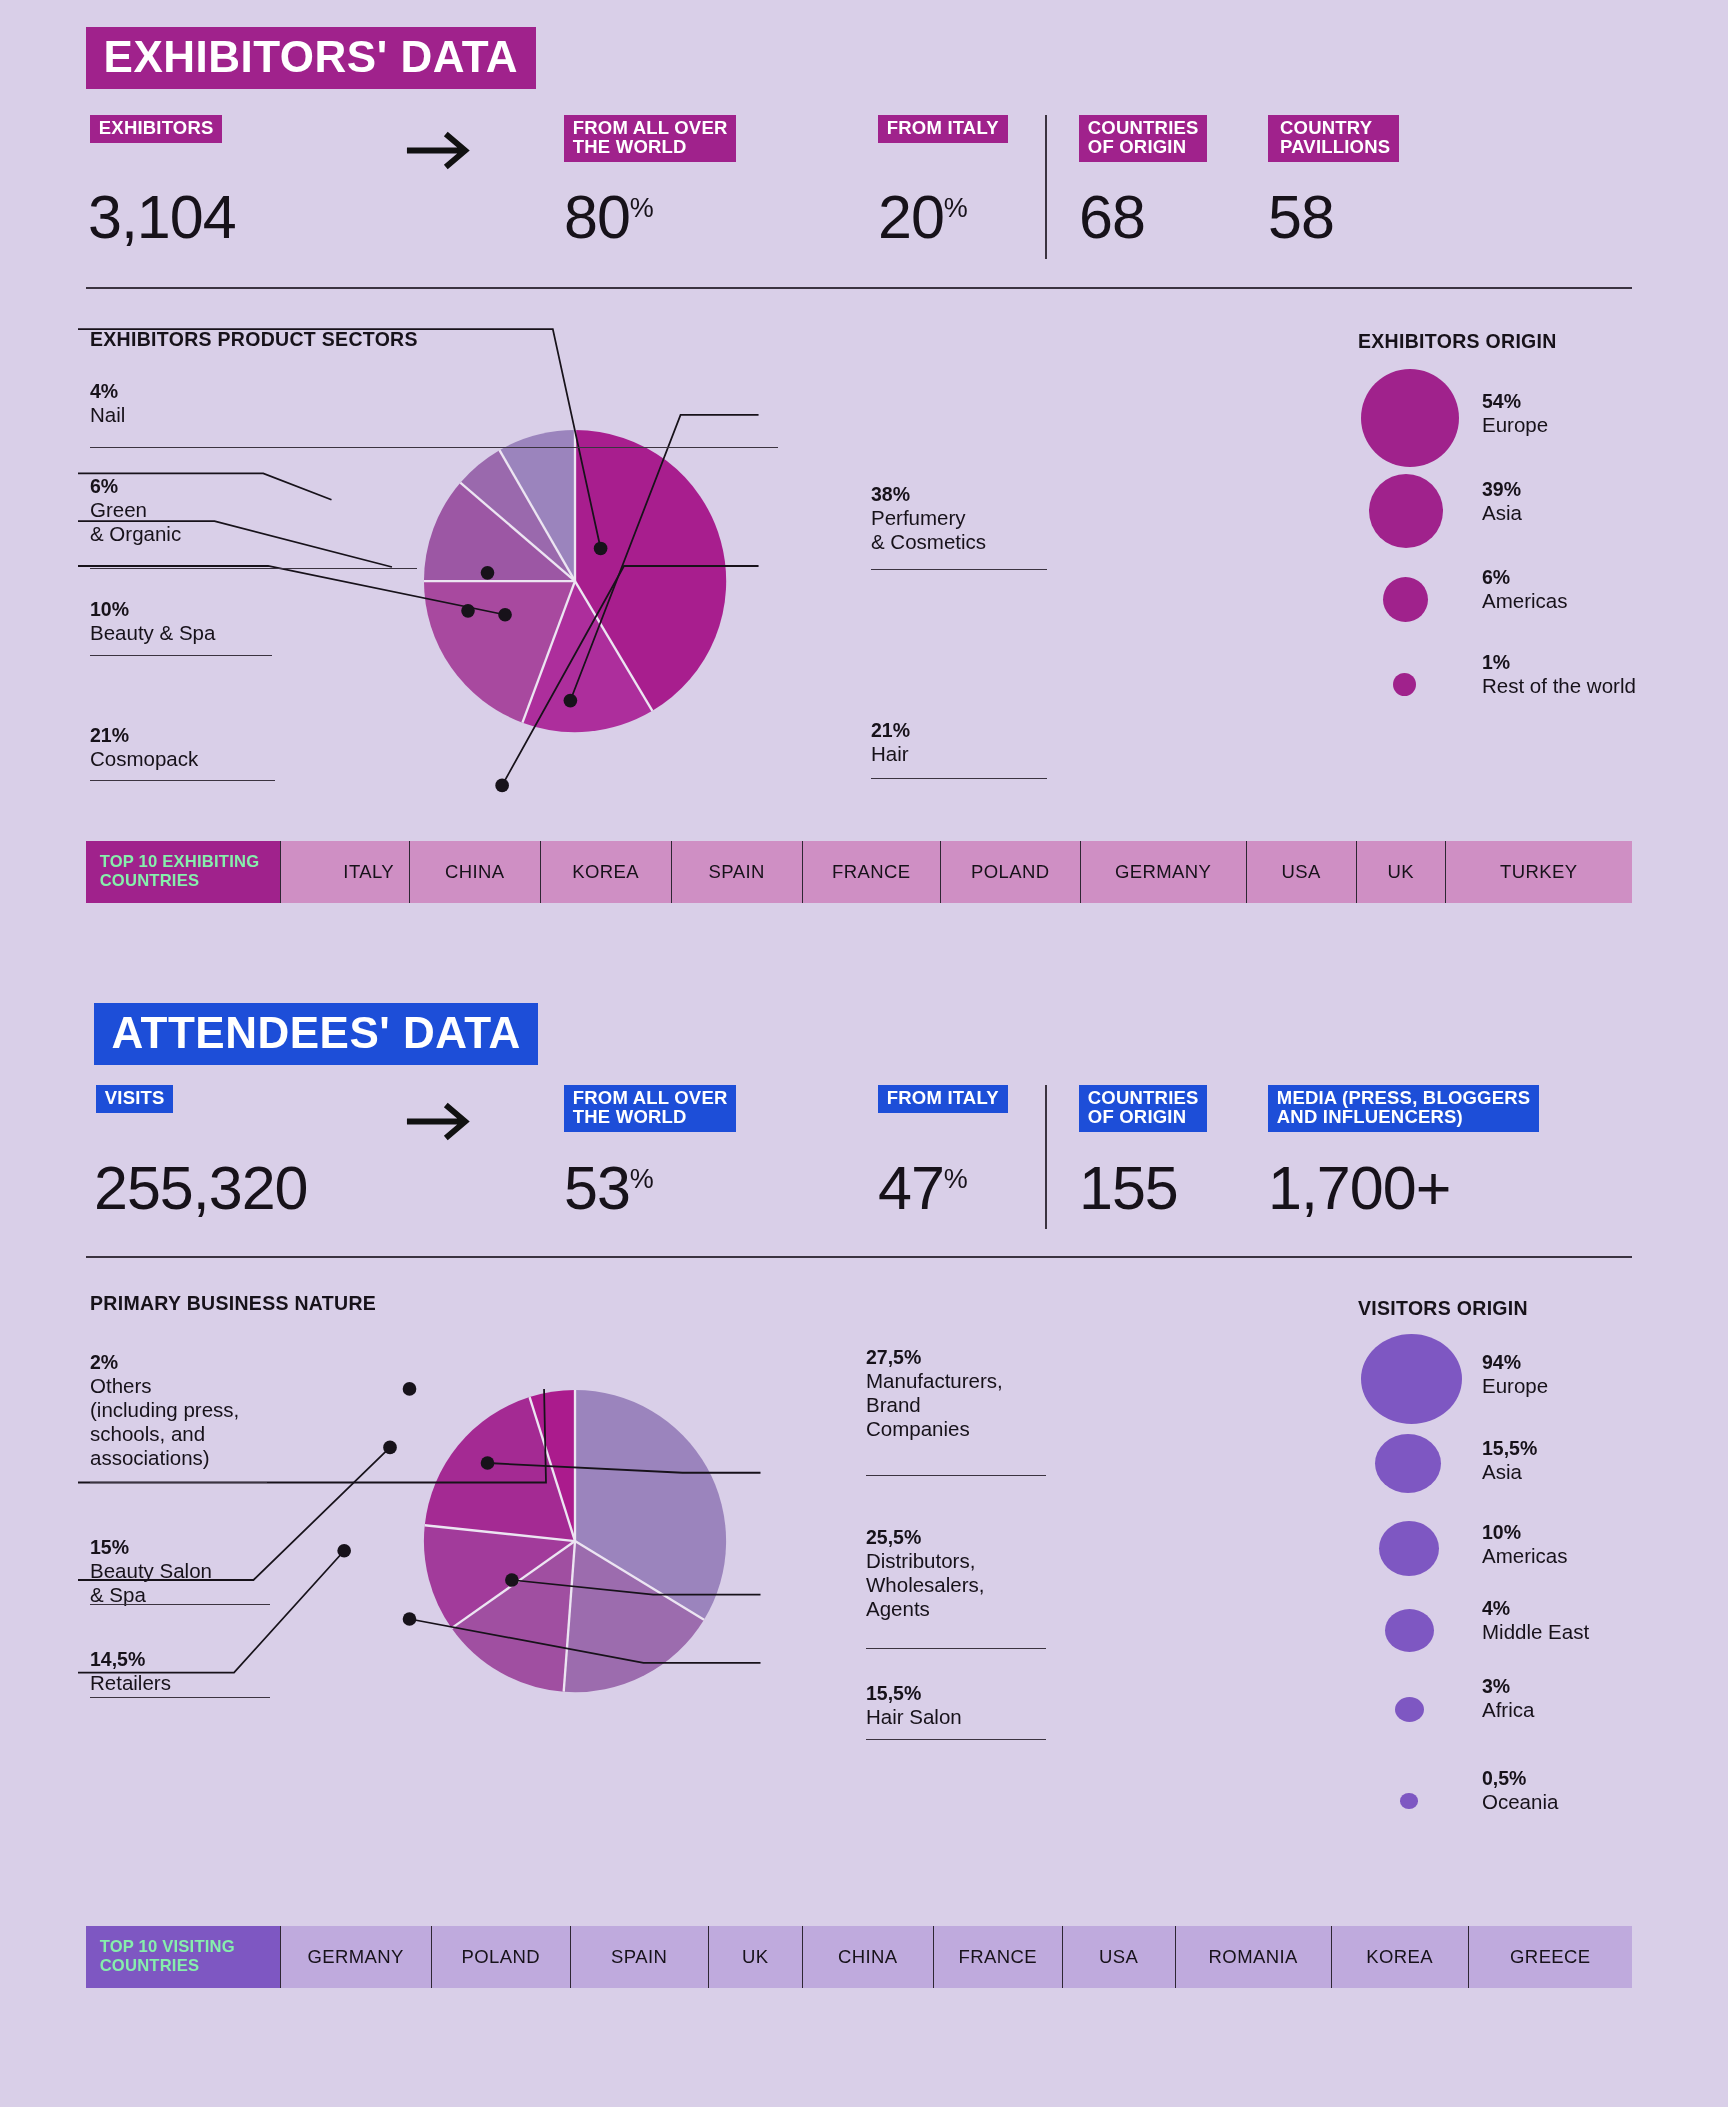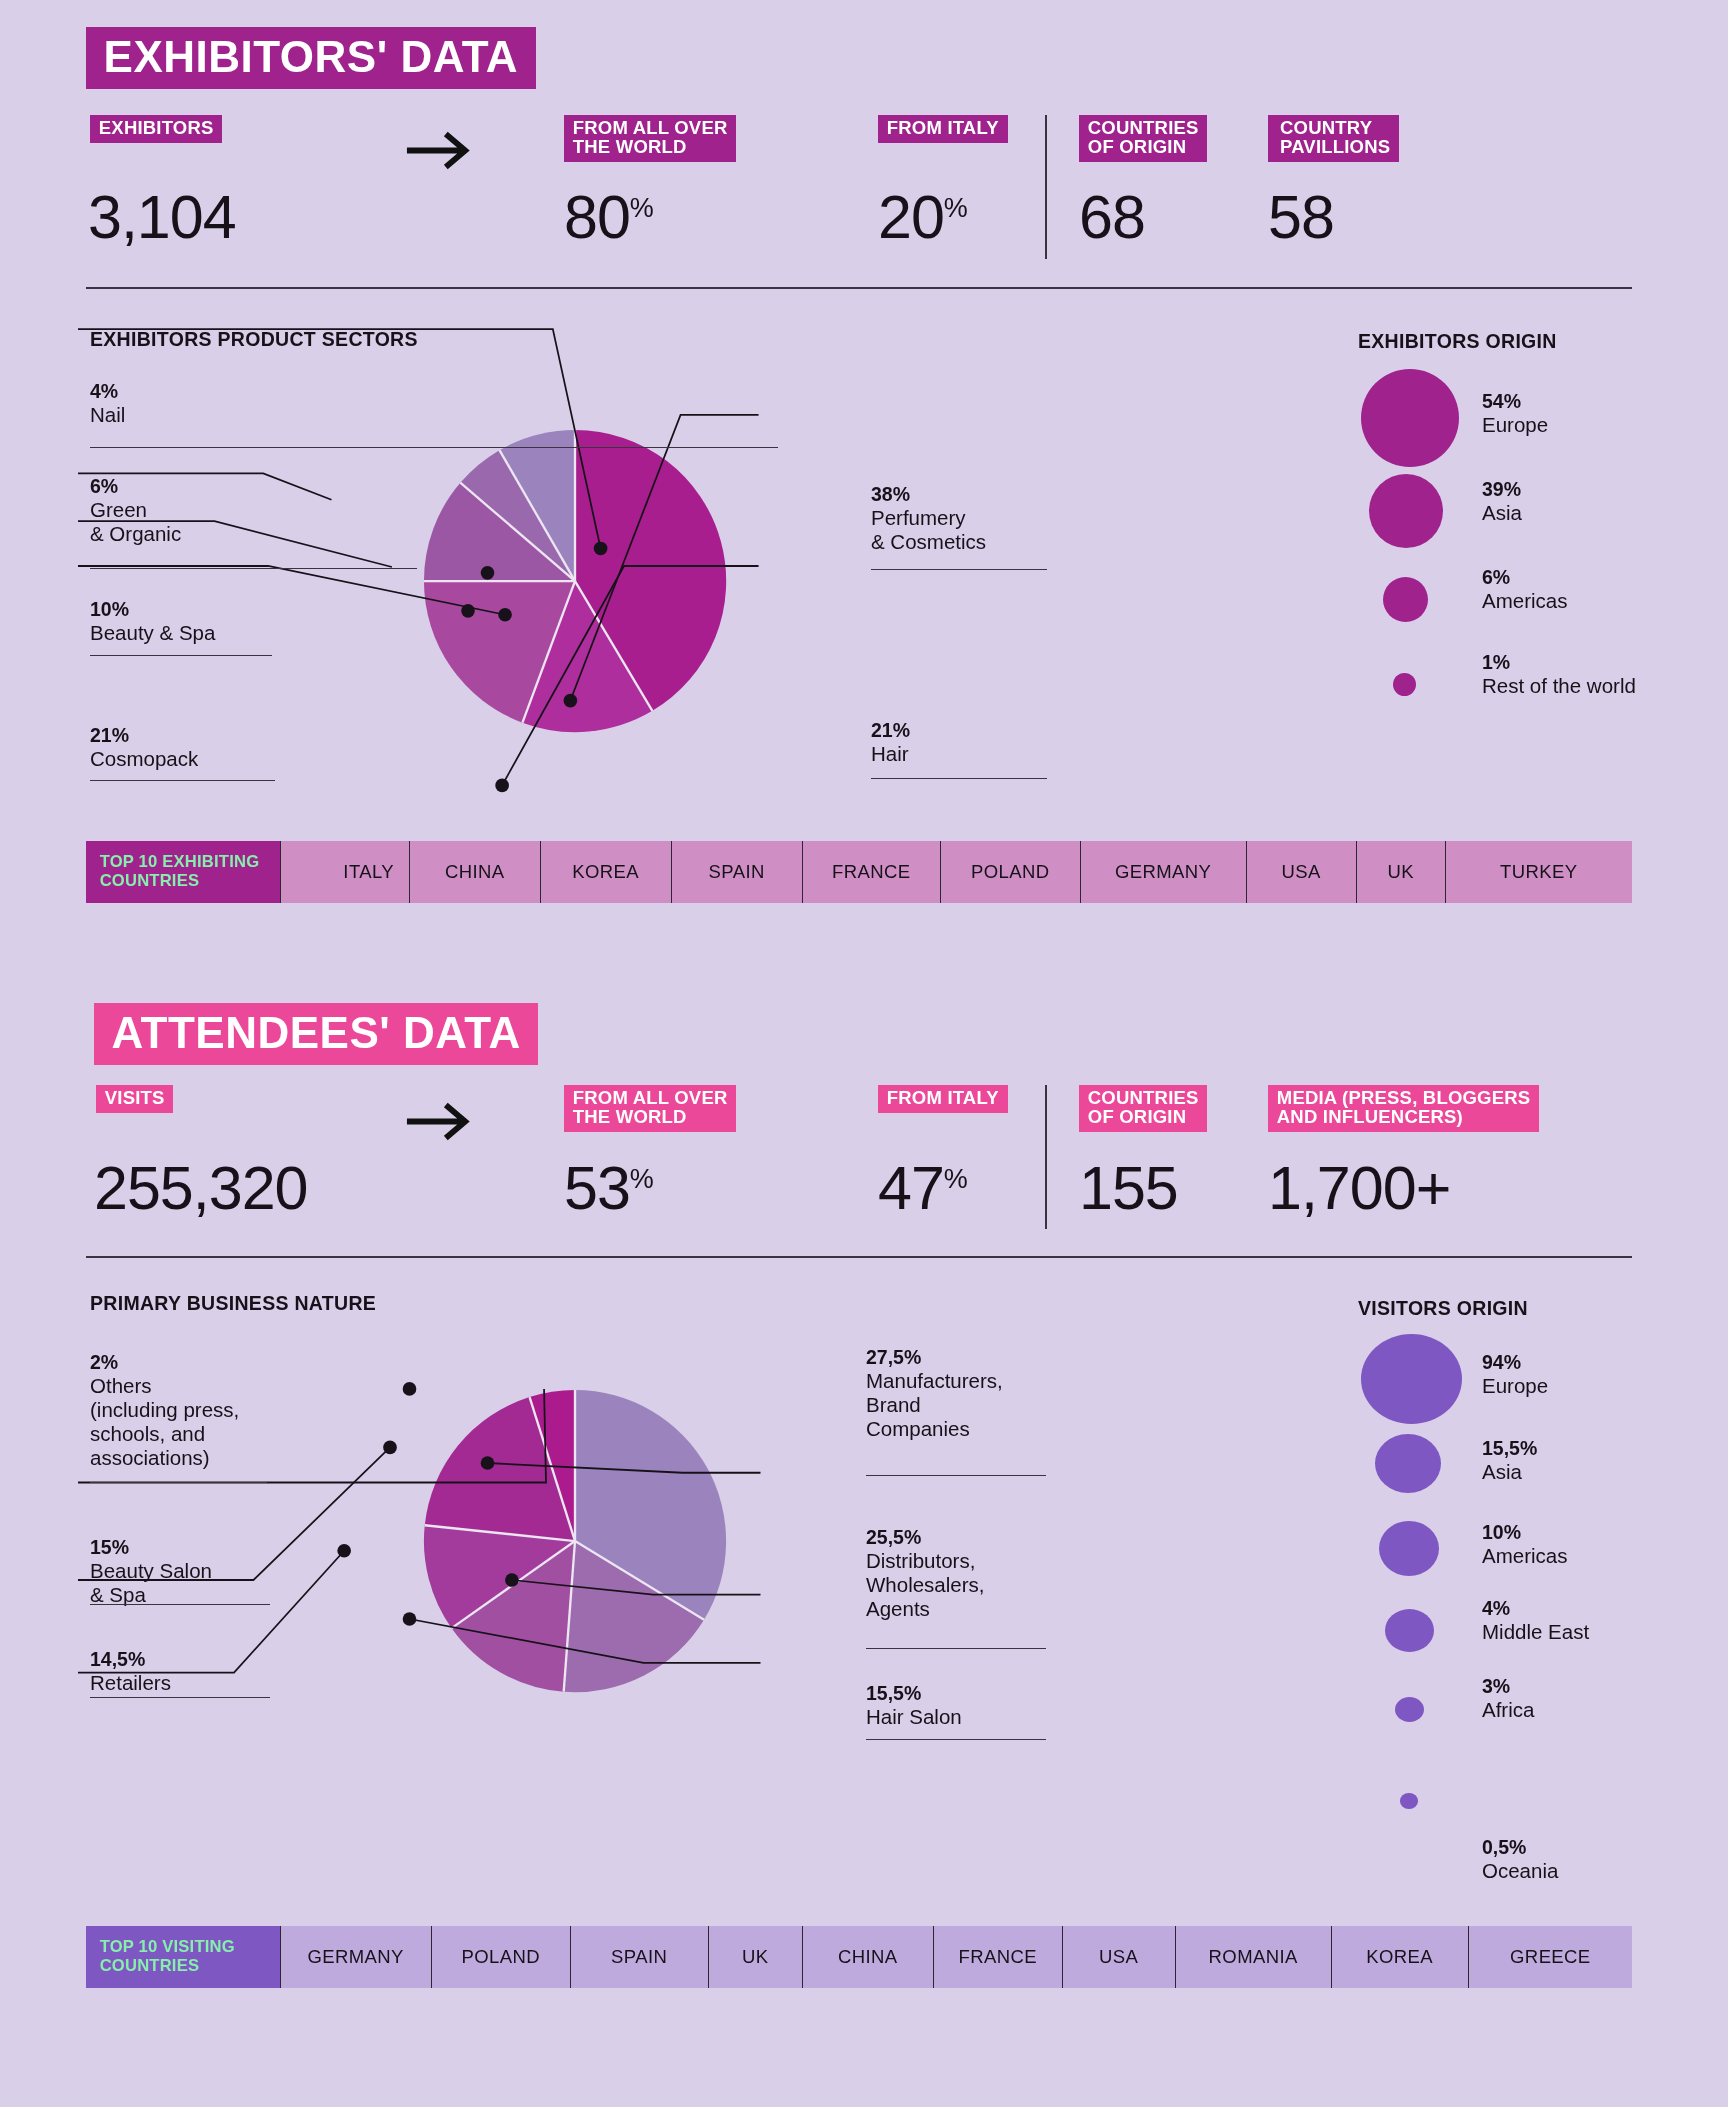--- a/index.html
+++ b/index.html
@@ -16,21 +16,21 @@
     display:inline-block;
     color:#ffffff;
     font-weight:bold;
     letter-spacing:0.2px;
     padding:3.9px 8.8px 4.9px 8.8px;
     line-height:1.02;
     text-transform:uppercase;
   }
   .tagbox span{display:block;}
   .magenta{background:#a0228c;}
-  .violet{background:#ec4899;}
+  .violet{background:#1d4ed8;}
 
   .bigtitle{
     display:inline-block;
     color:#fff;font-weight:bold;
     font-size:44px;letter-spacing:0.5px;
     padding:7.8px 17.6px 10.7px 17.6px;
     line-height:1;
   }
 
   .bignum{
@@ -391,21 +391,21 @@
     <span>Middle East</span>
   </div>
 
   <div class="dot" style="left:1395px;top:1697px;width:29px;height:25px;background:#7e57c2;border-radius:50%;"></div>
   <div class="legend-txt" style="left:1482px;top:1675px;">
     <b>3%</b>
     <span>Africa</span>
   </div>
 
   <div class="dot" style="left:1400px;top:1793px;width:17.6px;height:15.6px;background:#7e57c2;border-radius:50%;"></div>
-  <div class="legend-txt" style="left:1482px;top:1836px;">
+  <div class="legend-txt" style="left:1482px;top:1767px;">
     <b>0,5%</b>
     <span>Oceania</span>
   </div>
 
   <div class="strip" style="left:86px;top:1926px;width:1546px;">
     <div class="head v-head" style="width:180px;">
       <span>TOP 10 VISITING</span>
       <span>COUNTRIES</span>
     </div>
     <div class="cell v-cell" style="width:151px;">GERMANY</div>

